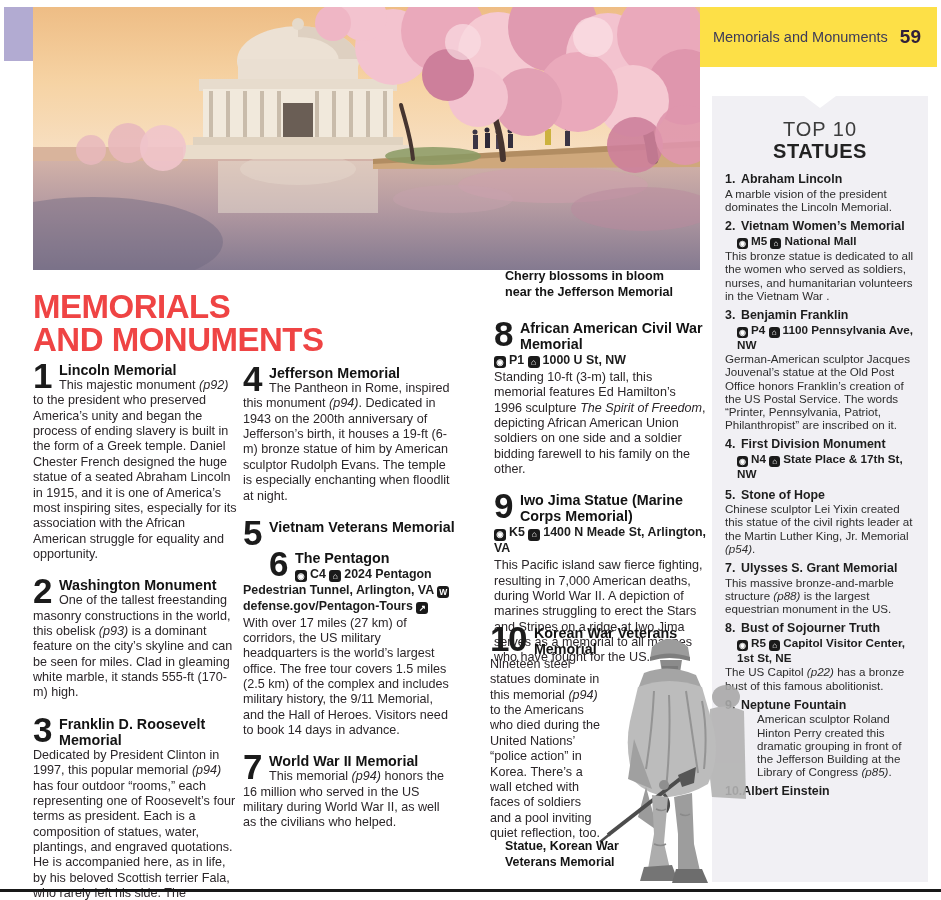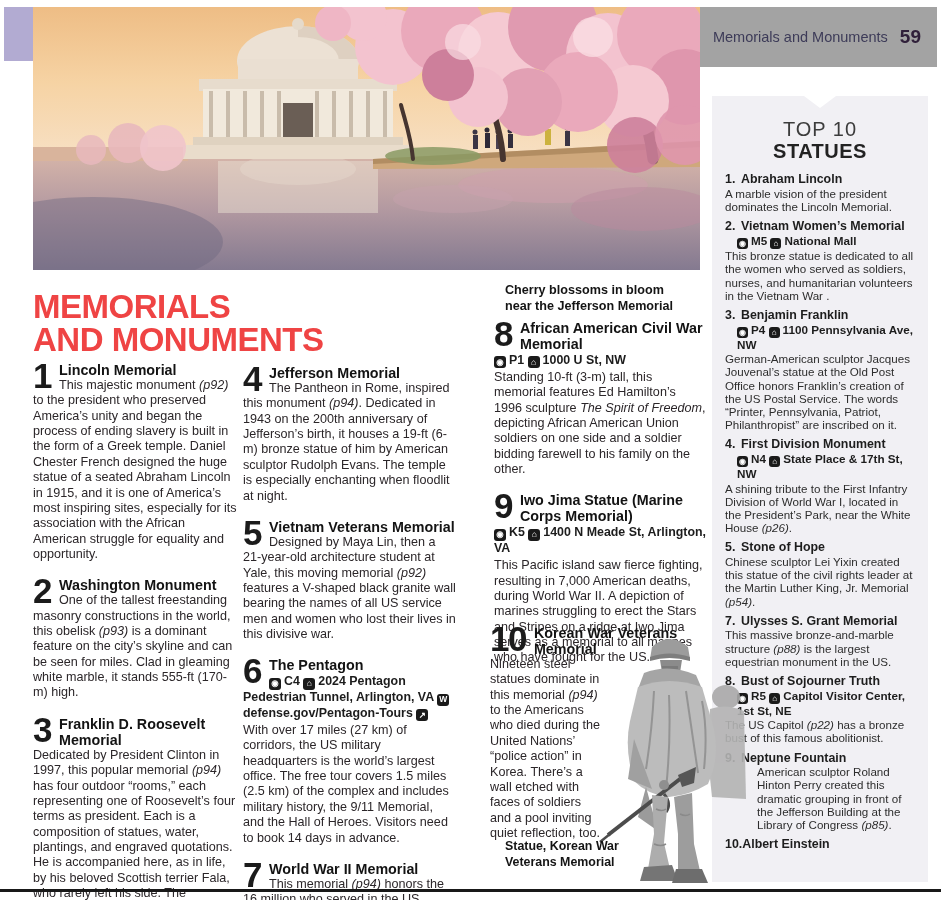--- a/index.html
+++ b/index.html
@@ -3,27 +3,27 @@
 <meta charset="utf-8">
 <style>
   html,body{margin:0;padding:0;background:#ffffff;}
   .page{position:relative;width:941px;height:900px;background:#ffffff;overflow:hidden;
         font-family:"Liberation Sans", sans-serif;color:#2b2629;}
 
   
   .corner-block{position:absolute;left:4px;top:7px;width:29px;height:54px;background:#b2abd2;}
   .photo{position:absolute;left:33px;top:7px;width:667px;height:263px;overflow:hidden;background:#f6d3a4;}
   .photo svg{display:block;}
-  .header-band{position:absolute;left:700px;top:7px;width:237px;height:60px;background:#a3a3a3;
+  .header-band{position:absolute;left:700px;top:7px;width:237px;height:60px;background:#fde047;
         display:flex;align-items:center;justify-content:flex-end;gap:12px;padding-right:16px;box-sizing:border-box;}
   .header-title{font-size:14.5px;font-weight:500;color:#3d3b58;}
   .header-page{font-size:19px;font-weight:800;color:#30203a;}
 
   
-  .caption{position:absolute;left:505px;top:282px;font-size:12.6px;font-weight:700;line-height:1.28;color:#141414;}
+  .caption{position:absolute;left:505px;top:268px;font-size:12.6px;font-weight:700;line-height:1.28;color:#141414;}
 
   
   .main-title{position:absolute;left:33px;top:291px;margin:0;font-size:33px;font-weight:800;
         line-height:0.99;letter-spacing:-0.5px;color:#ef4444;}
 
   
   .col{position:absolute;}
   .col1{left:33px;top:360px;width:205px;}
   .col2{left:243px;top:363px;width:213px;}
   .col3{left:494px;top:318px;width:212px;}
@@ -207,21 +207,20 @@
 
   <div class="col col2">
     <div class="entry">
       <span class="num">4</span>
       <h3>Jefferson Memorial</h3>
       <p>The Pantheon in Rome, inspired this monument <i>(p94)</i>. Dedicated in 1943 on the 200th anniversary of Jefferson’s birth, it houses a 19-ft (6-m) bronze statue of him by American sculptor Rudolph Evans. The temple is especially enchanting when floodlit at night.</p>
     </div>
     <div class="entry">
       <span class="num">5</span>
       <h3>Vietnam Veterans Memorial</h3>
-      <p>Designed by Maya Lin, then a 21-year-old architecture student at Yale, this moving memorial <i>(p92)</i> features a V-shaped black granite wall bearing the names of all US service men and women who lost their lives in this divisive war.</p>
     </div>
     <div class="entry">
       <span class="num">6</span>
       <h3>The Pentagon</h3>
       <div class="meta"><span class="chip">◉</span>C4 <span class="chip">⌂</span>2024 Pentagon Pedestrian Tunnel, Arlington, VA <span class="chip">W</span>defense.gov/Pentagon-Tours <span class="chip">↗</span></div>
       <p>With over 17 miles (27 km) of corridors, the US military headquarters is the world’s largest office. The free tour covers 1.5 miles (2.5 km) of the complex and includes military history, the 9/11 Memorial, and the Hall of Heroes. Visitors need to book 14 days in advance.</p>
     </div>
     <div class="entry">
       <span class="num">7</span>
       <h3>World War II Memorial</h3>
@@ -317,21 +316,20 @@
       <div class="sb-body">This bronze statue is dedicated to all the women who served as soldiers, nurses, and humanitarian volunteers in the Vietnam War .</div>
     </div>
     <div class="sb-item">
       <div class="sb-head"><span class="sb-num">3.</span><span>Benjamin Franklin</span></div>
       <div class="sb-meta"><span class="chip">◉</span>P4 <span class="chip">⌂</span>1100 Pennsylvania Ave, NW</div>
       <div class="sb-body">German-American sculptor Jacques Jouvenal’s statue at the Old Post Office honors Franklin’s creation of the US Postal Service. The words “Printer, Pennsylvania, Patriot, Philanthropist” are inscribed on it.</div>
     </div>
     <div class="sb-item">
       <div class="sb-head"><span class="sb-num">4.</span><span>First Division Monument</span></div>
       <div class="sb-meta"><span class="chip">◉</span>N4 <span class="chip">⌂</span>State Place &amp; 17th St, NW</div>
-      <div class="sb-body">A shining tribute to the First Infantry Division of World War I, located in the President’s Park, near the White House <i>(p26)</i>.</div>
     </div>
     <div class="sb-item">
       <div class="sb-head"><span class="sb-num">5.</span><span>Stone of Hope</span></div>
       <div class="sb-body">Chinese sculptor Lei Yixin created this statue of the civil rights leader at the Martin Luther King, Jr. Memorial <i>(p54)</i>.</div>
     </div>
     <div class="sb-item">
       <div class="sb-head"><span class="sb-num">7.</span><span>Ulysses S. Grant Memorial</span></div>
       <div class="sb-body">This massive bronze-and-marble structure <i>(p88)</i> is the largest equestrian monument in the US.</div>
     </div>
     <div class="sb-item">

